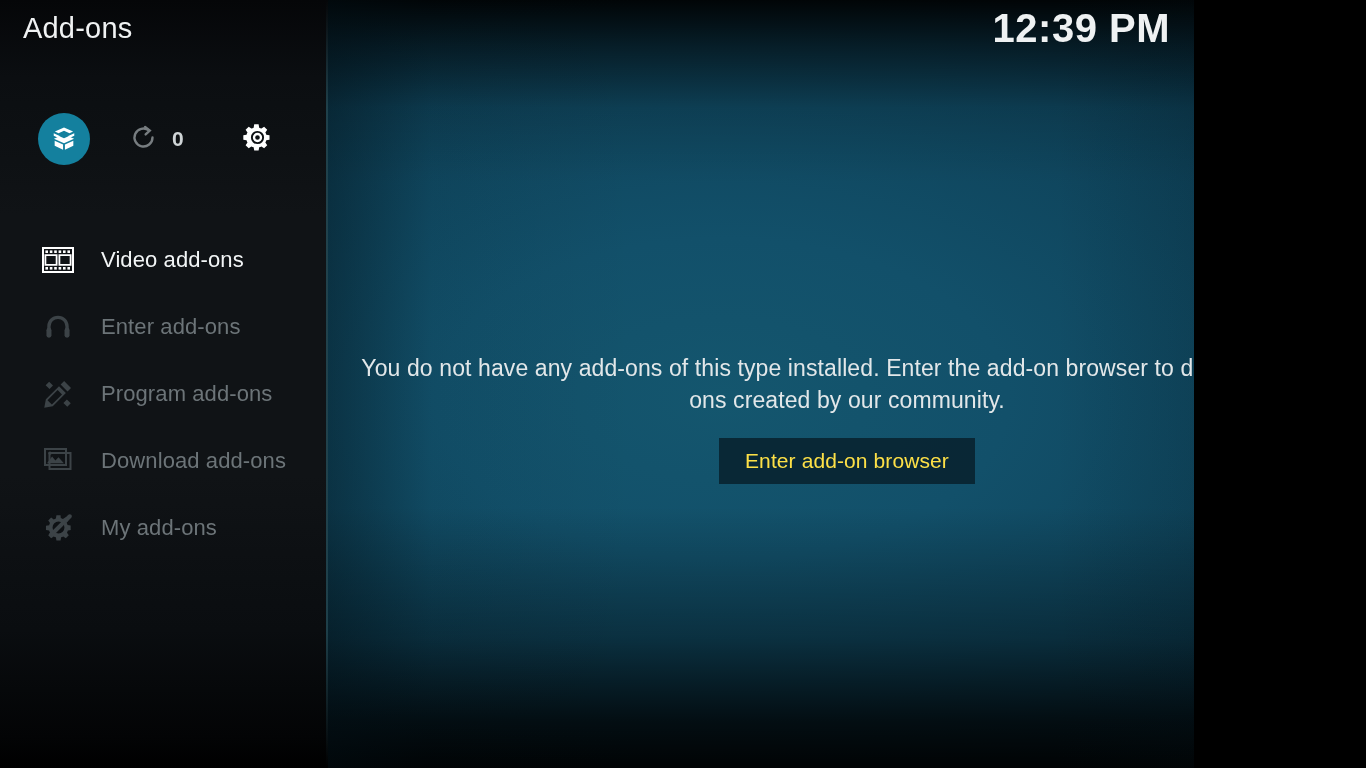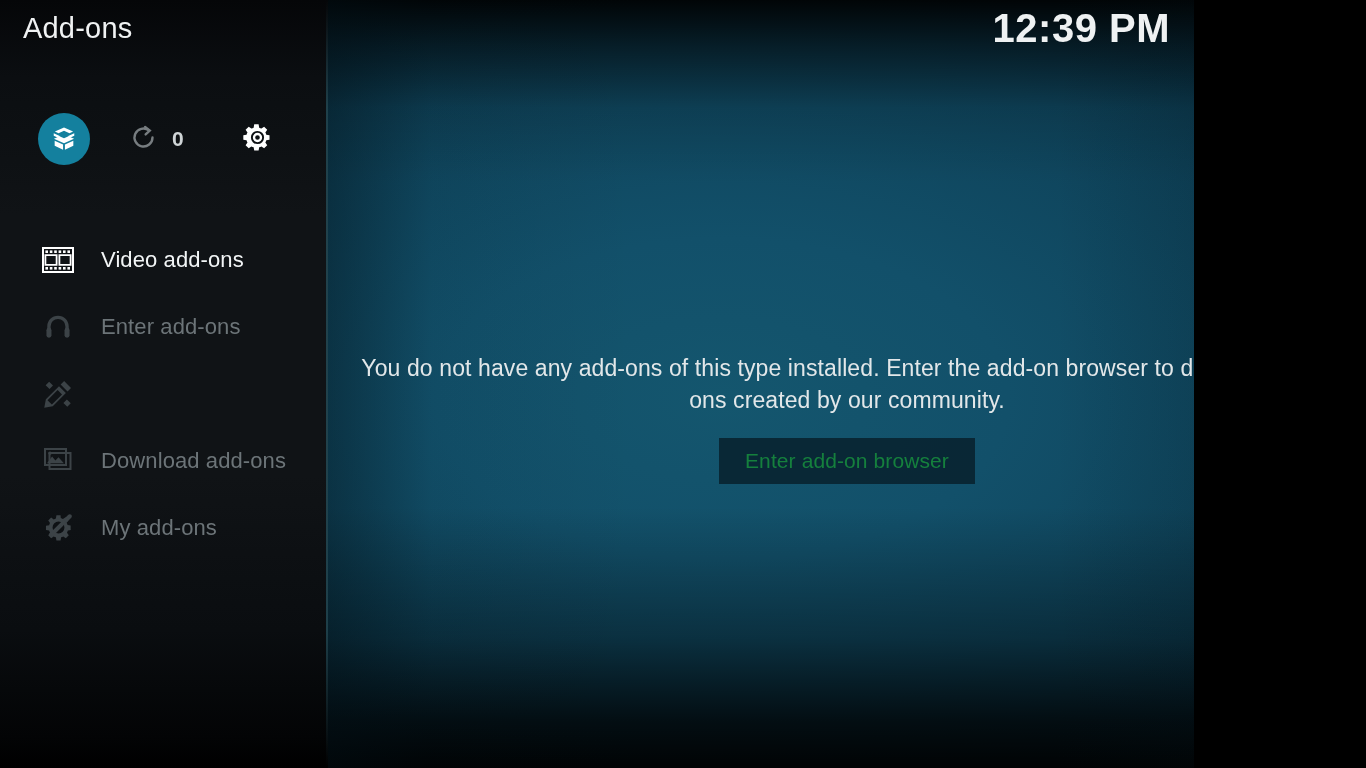--- a/index.html
+++ b/index.html
@@ -180,21 +180,21 @@
   }
   .browse-btn {
     margin-top:22px;
     min-width:247px;
     height:46px;
     display:flex;
     align-items:center;
     justify-content:center;
     background:rgba(6,24,33,0.72);
     border:none;
-    color:#15803d;
+    color:#fde047;
     font-family:"Liberation Sans", sans-serif;
     font-size:21px;
     font-weight:400;
     letter-spacing:.1px;
     padding:0 26px;
     cursor:pointer;
   }
 </style>
 </head>
 <body>
@@ -277,20 +277,21 @@
       </div>
 
       <div class="menu-item">
         <span class="menu-icon">
           <svg width="30" height="30" viewBox="0 0 24 24" aria-hidden="true">
             <path d="M16.9 1.6 14.1 4.4l5.5 5.5 2.8-2.8-5.5-5.5z"></path>
             <path d="M12.8 5.7 2.3 16.2 1 23l6.8-1.3L18.3 11.2l-5.5-5.5zm-1.1 3.1 3.5 3.5-8.1 8.1-3.5-3.5 8.1-8.1z"></path>
             <path d="M4.9 2.1 2.1 4.9l3.1 3.1 2.8-2.8L4.9 2.1zM19.1 16.3l-2.8 2.8 3.1 3.1 2.8-2.8-3.1-3.1z"></path>
           </svg>
         </span>
+        <span class="menu-label">Program add-ons</span>
       </div>
 
       <div class="menu-item">
         <span class="menu-icon">
           <svg width="30" height="27" viewBox="0 0 30 27" aria-hidden="true">
             <path d="M6.5 6h21v16h-21z" fill="none" stroke="#3c4347" stroke-width="2"></path>
             <path d="M2 2h21v16H2z" fill="none" stroke="#3c4347" stroke-width="2"></path>
             <path d="M4 16.2 9.1 9.6l3.3 3.9 3.1-3.3 5.4 6z"></path>
             <circle cx="7" cy="6.2" r="1.6"></circle>
           </svg>

